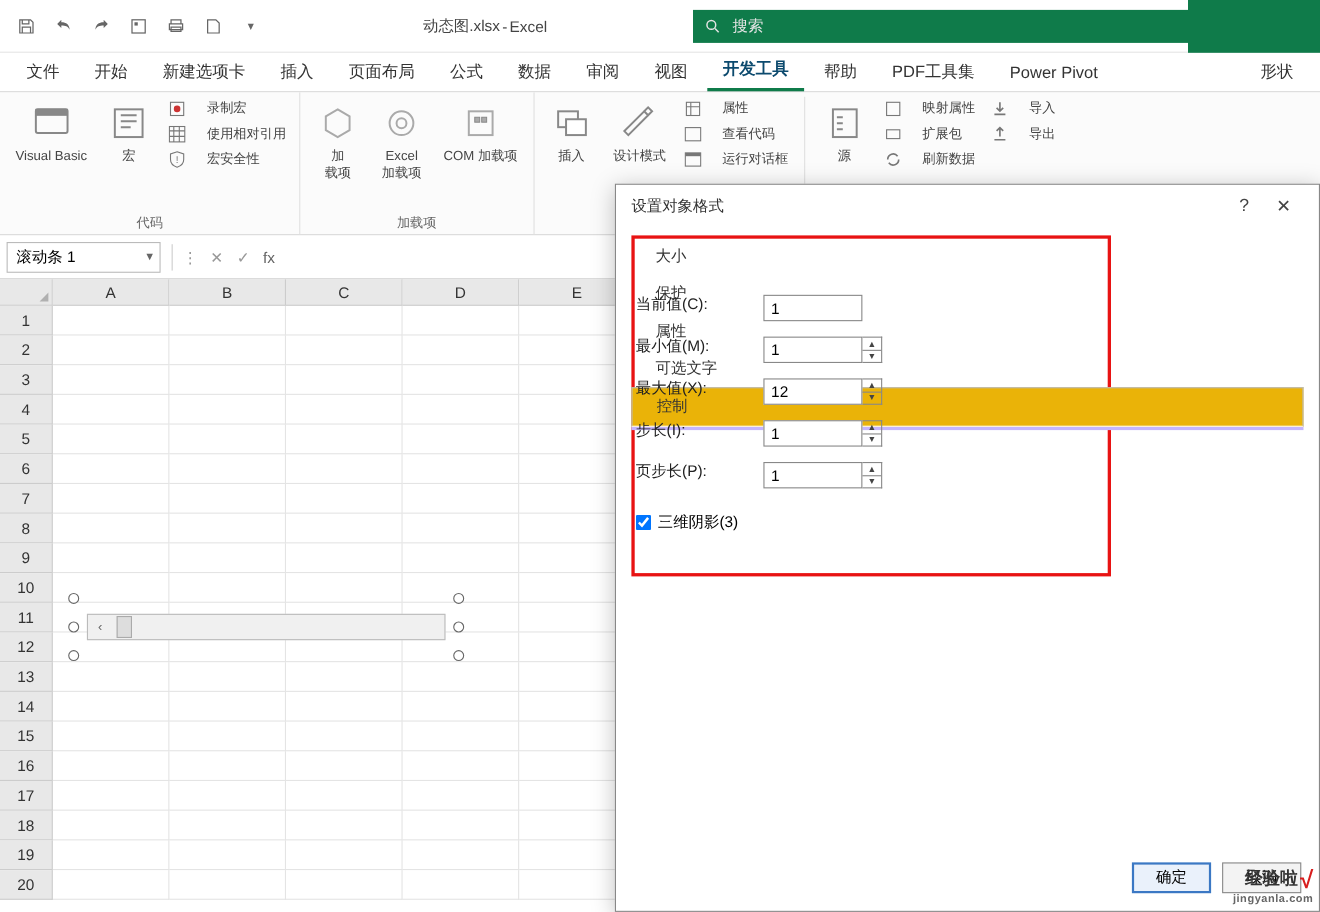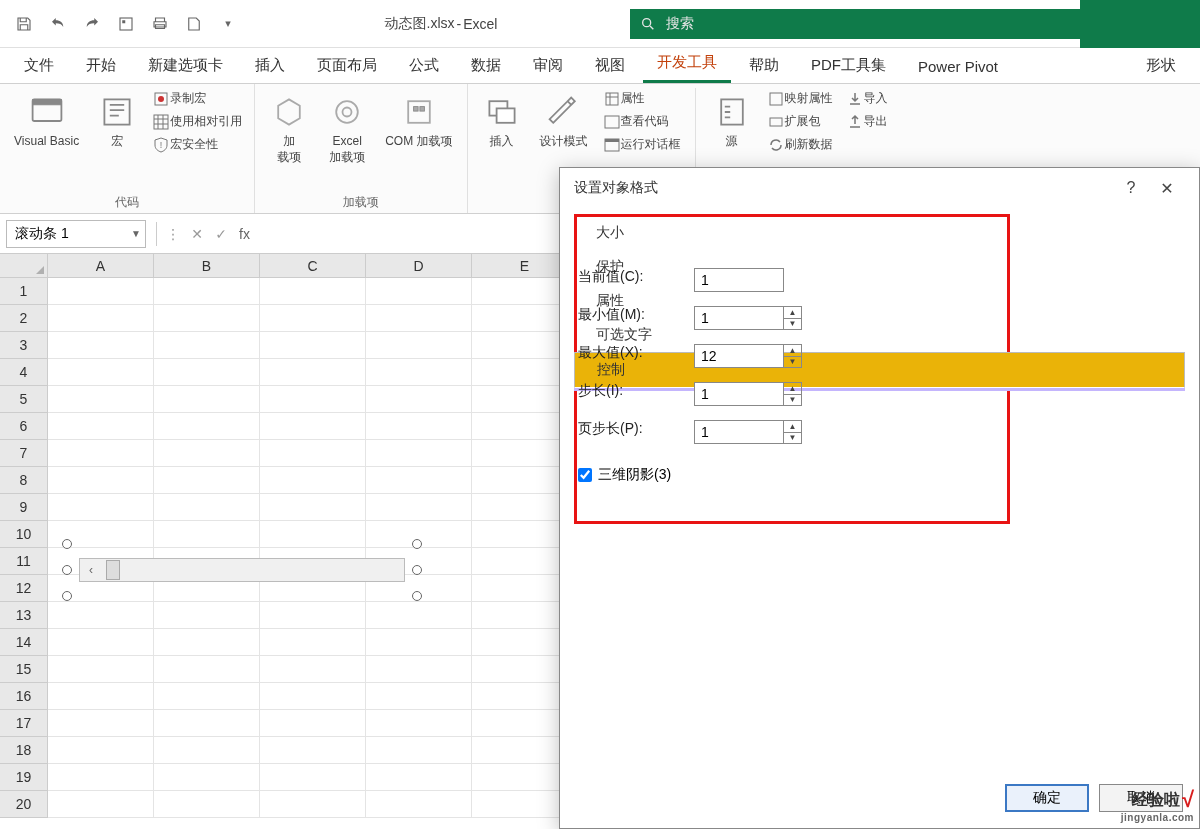--- a/index.html
+++ b/index.html
@@ -11,33 +11,33 @@
 .qat-btn { width: 32px; height: 32px; display: flex; align-items: center; justify-content: center; color: #555; cursor: pointer; }
 .qat-btn svg { width: 18px; height: 18px; fill: #666; }
 .title-center { flex: 1; display: flex; align-items: center; justify-content: center; gap: 2px; color: #444; font-size: 14px; }
 .search-box { width: 450px; height: 30px; background: #0f7b4a; display: flex; align-items: center; padding: 0 10px; color: #e5e5e5; font-size: 14px; }
 .search-box svg { width: 16px; height: 16px; fill: #b8dcc9; margin-right: 10px; }
 .title-right { width: 120px; height: 48px; background: #0f7b4a; }
 
 
 .ribbon-tabs { height: 36px; display: flex; align-items: flex-end; padding: 0 10px; gap: 4px; border-bottom: 1px solid #d0d0d0; background:#fff;}
 .rtab { padding: 8px 14px; font-size: 15px; color: #333; cursor: pointer; }
-.rtab.active { border-bottom: 3px solid #0f7b4a; color:#c2410c; font-weight:400;}
+.rtab.active { border-bottom: 3px solid #0f7b4a; color:#0c4a6e; font-weight:700;}
 
 
 .ribbon { height: 130px; background: #fbfbfb; display: flex; border-bottom: 1px solid #d0d0d0; }
 .rgroup { display: flex; flex-direction: column; justify-content: space-between; border-right: 1px solid #e0e0e0; padding: 4px 8px 2px; }
 .rgroup-label { text-align: center; font-size: 12px; color: #666; padding-top:3px; }
 .rgroup-body { display: flex; gap: 6px; flex:1; align-items:flex-start; }
 .big-btn { display: flex; flex-direction: column; align-items: center; justify-content: flex-start; padding: 4px 6px; cursor: pointer; min-width:50px; }
 .big-btn .icon { width: 40px; height: 40px; display:flex; align-items:center; justify-content:center; }
 .big-btn .lbl { font-size: 12px; color: #444; text-align:center; line-height:1.3; margin-top:2px;}
 .big-btn svg { width:36px; height:36px; fill:#888; stroke:#888;}
 .small-list { display:flex; flex-direction:column; gap:2px; }
-.small-btn { display:flex; align-items:center; gap:1px; font-size:12px; color:#444; padding:2px 4px; cursor:pointer; white-space:nowrap;}
+.small-btn { display:flex; align-items:center; gap:19px; font-size:12px; color:#444; padding:2px 4px; cursor:pointer; white-space:nowrap;}
 .small-btn svg { width:16px; height:16px; fill:#777; }
 
 
 .formula-bar { height: 40px; display:flex; align-items:center; border-bottom:1px solid #ccc; background:#fff; }
 .name-box { width:140px; height:28px; border:1px solid #bbb; margin:0 6px; display:flex; align-items:center; padding:0 8px; font-size:14px; position:relative; }
 .name-box .dd { position:absolute; right:4px; font-size:10px; color:#666;}
 .fb-sep { width:1px; height:24px; background:#ccc; margin:0 4px;}
 .fb-btn { width:24px; height:24px; display:flex; align-items:center; justify-content:center; color:#999; font-size:14px;}
 .fb-input { flex:1; height:28px; border:none; outline:none; padding:0 8px; font-size:14px;}
 
@@ -76,21 +76,21 @@
 .finput { width:90px; height:24px; border:1px solid #888; padding:0 6px; font-size:14px; }
 .finput.wide { width:200px; }
 .spin { width:18px; height:24px; border:1px solid #888; border-left:none; display:flex; flex-direction:column; }
 .spin div { flex:1; display:flex; align-items:center; justify-content:center; font-size:8px; color:#444; border-bottom:1px solid #888; cursor:pointer;}
 .spin div:last-child{border-bottom:none;}
 .refbtn { width:24px; height:24px; border:1px solid #888; margin-left:4px; display:flex; align-items:center; justify-content:center; cursor:pointer;}
 .refbtn svg{width:14px;height:14px;fill:#333;}
 .chk { display:flex; align-items:center; gap:6px; font-size:14px; margin-top:8px;}
 .chk input{width:14px;height:14px;}
 .dlg-buttons { position:absolute; right:16px; bottom:16px; display:flex; gap:10px; }
-.dlg-btn { width:84px; height:28px; border:1px solid #888; background:#f3f3f3; font-size:14px; cursor:pointer; display:flex; align-items:center; justify-content:center;}
+.dlg-btn { width:72px; height:28px; border:1px solid #888; background:#f3f3f3; font-size:14px; cursor:pointer; display:flex; align-items:center; justify-content:center;}
 .dlg-btn.primary { border:2px solid #3b78c4; background:#eaf1fb;}
 
 
 .watermark { position:absolute; right:6px; bottom:6px; font-size:16px; font-weight:bold; color:#333; display:flex; flex-direction:column; align-items:flex-end; line-height:1.1; }
 .watermark .top { display:flex; align-items:center; gap:2px;}
 .watermark .check { color:#d81e1e; font-size:22px; font-weight:bold;}
 .watermark .sub { font-size:10px; color:#666; letter-spacing:0.5px;}
 
 .fx-label { font-size:14px; color:#666; padding:0 6px;}
 </style>

